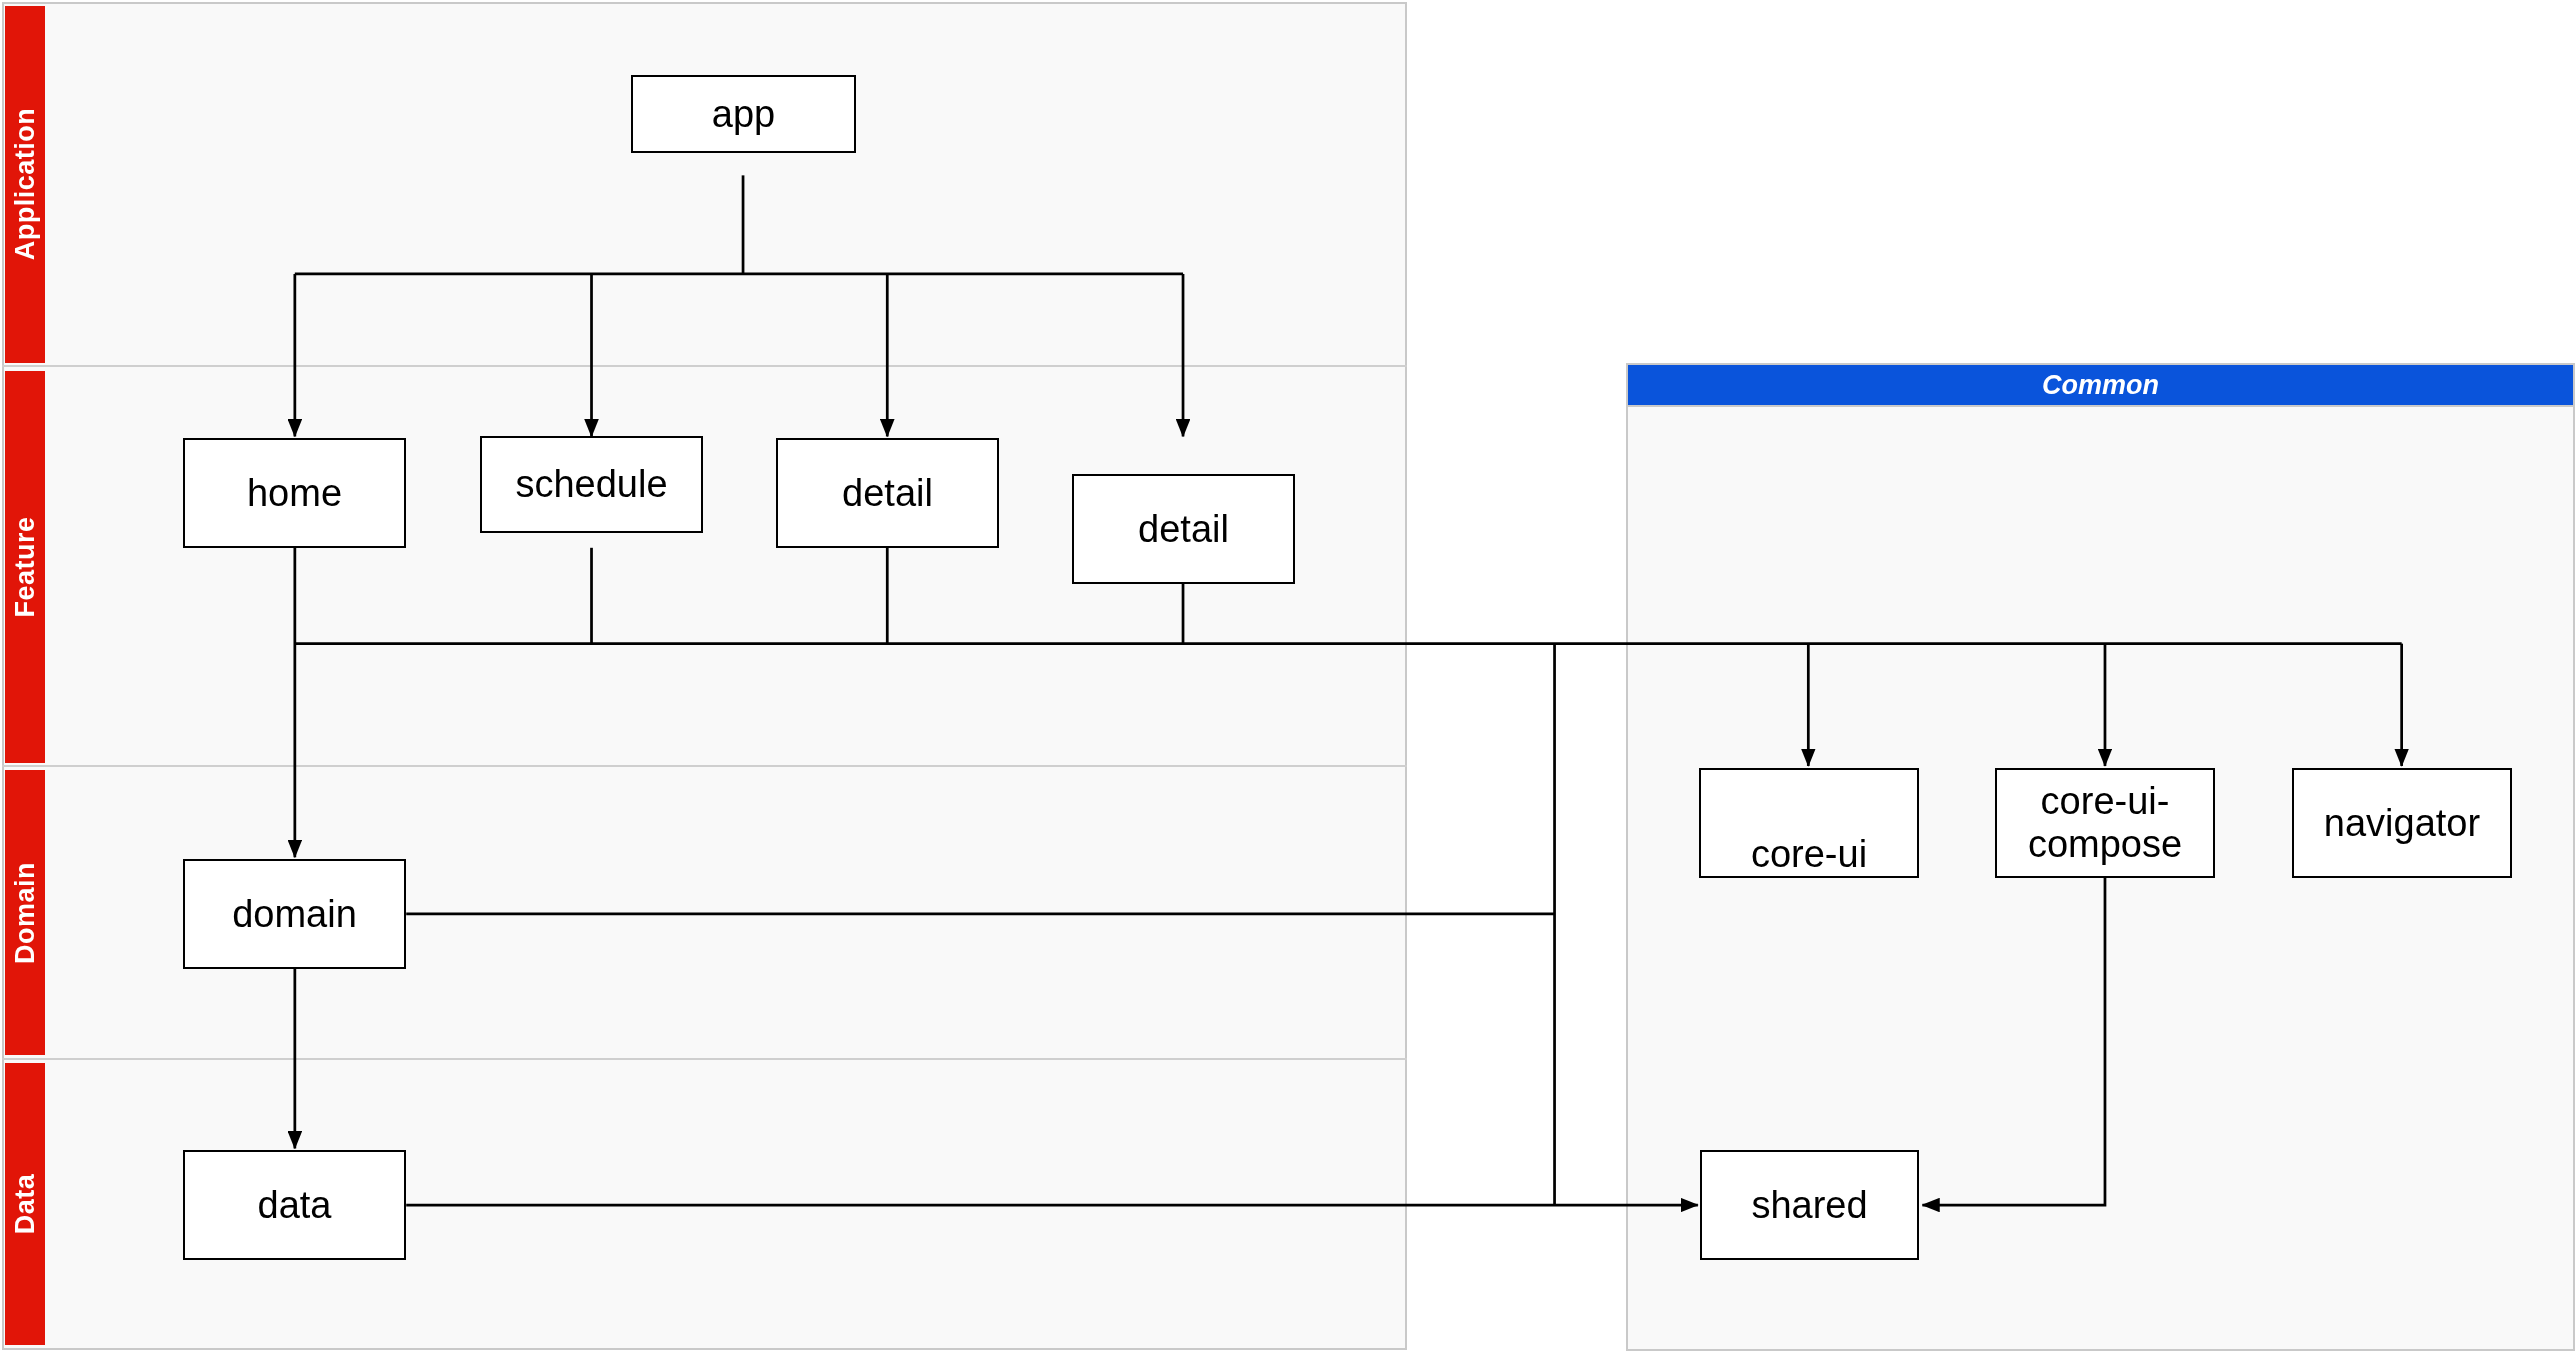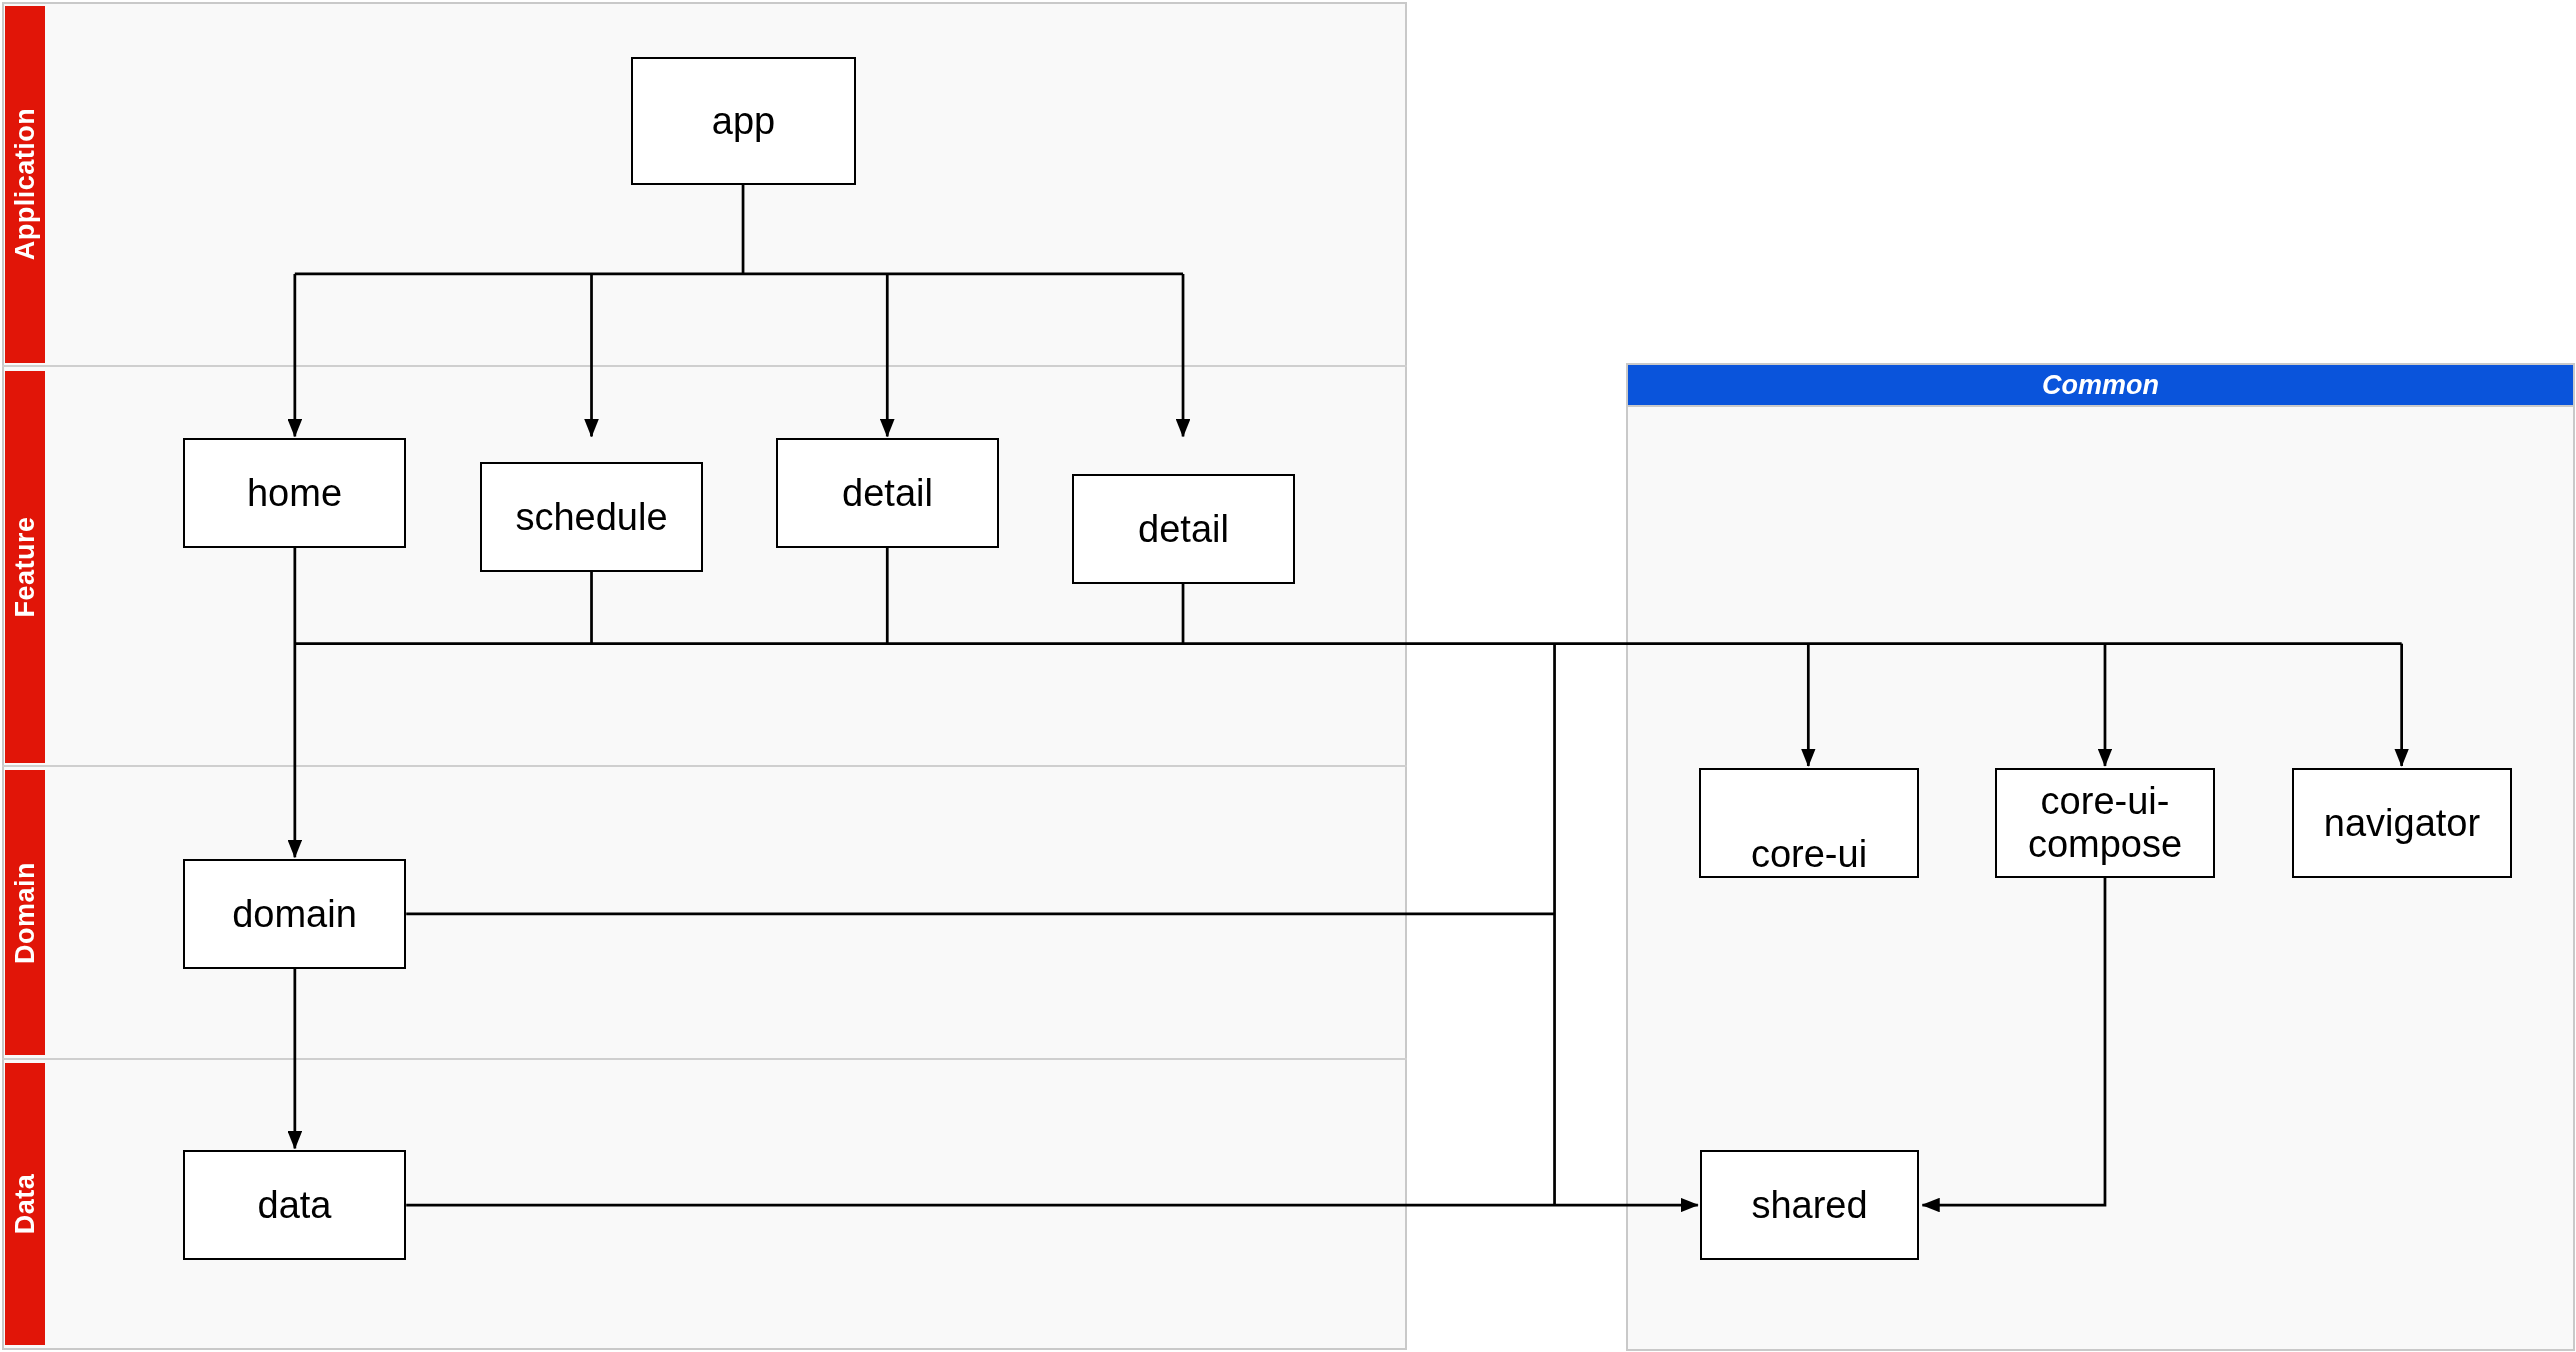--- a/index.html
+++ b/index.html
@@ -19,23 +19,23 @@
   .lane-bar .lane-label{position:absolute;top:50%;left:50%;transform:translate(-50%,-50%) rotate(-90deg);
     white-space:nowrap;color:#fff;font-weight:bold;font-size:27px;letter-spacing:0.5px;}
 
   .edges{position:absolute;left:0;top:0;width:2576px;height:1353px;pointer-events:none;}
 
   .node{position:absolute;box-sizing:border-box;background:#fff;border:2.7px solid var(--node-border,#000);
     display:flex;align-items:center;justify-content:center;text-align:center;
     font-size:38px;color:#000;line-height:1.12;padding:0 9px;}
 
   
-  .n-app{left:631px;top:57px;width:225px;height:128px;}
+  .n-app{left:631px;top:75px;width:225px;height:78px;}
   .n-home{left:183px;top:438px;width:223px;height:110px;}
-  .n-schedule{left:480px;top:462px;width:223px;height:110px;}
+  .n-schedule{left:480px;top:436px;width:223px;height:97px;}
   .n-setting{left:776px;top:438px;width:223px;height:110px;}
   .n-detail{left:1072px;top:438px;width:223px;height:110px;margin-top:36px;}
   .n-domain{left:183px;top:859px;width:223px;height:110px;}
   .n-data{left:183px;top:1150px;width:223px;height:110px;}
   .n-core-ui{left:1699px;top:768px;width:220px;height:110px;align-items:flex-end;}
   .n-core-ui-compose{left:1995px;top:768px;width:220px;height:110px;}
   .n-navigator{left:2292px;top:768px;width:220px;height:110px;}
   .n-shared{left:1700px;top:1150px;width:219px;height:110px;}
 </style>
 </head>

